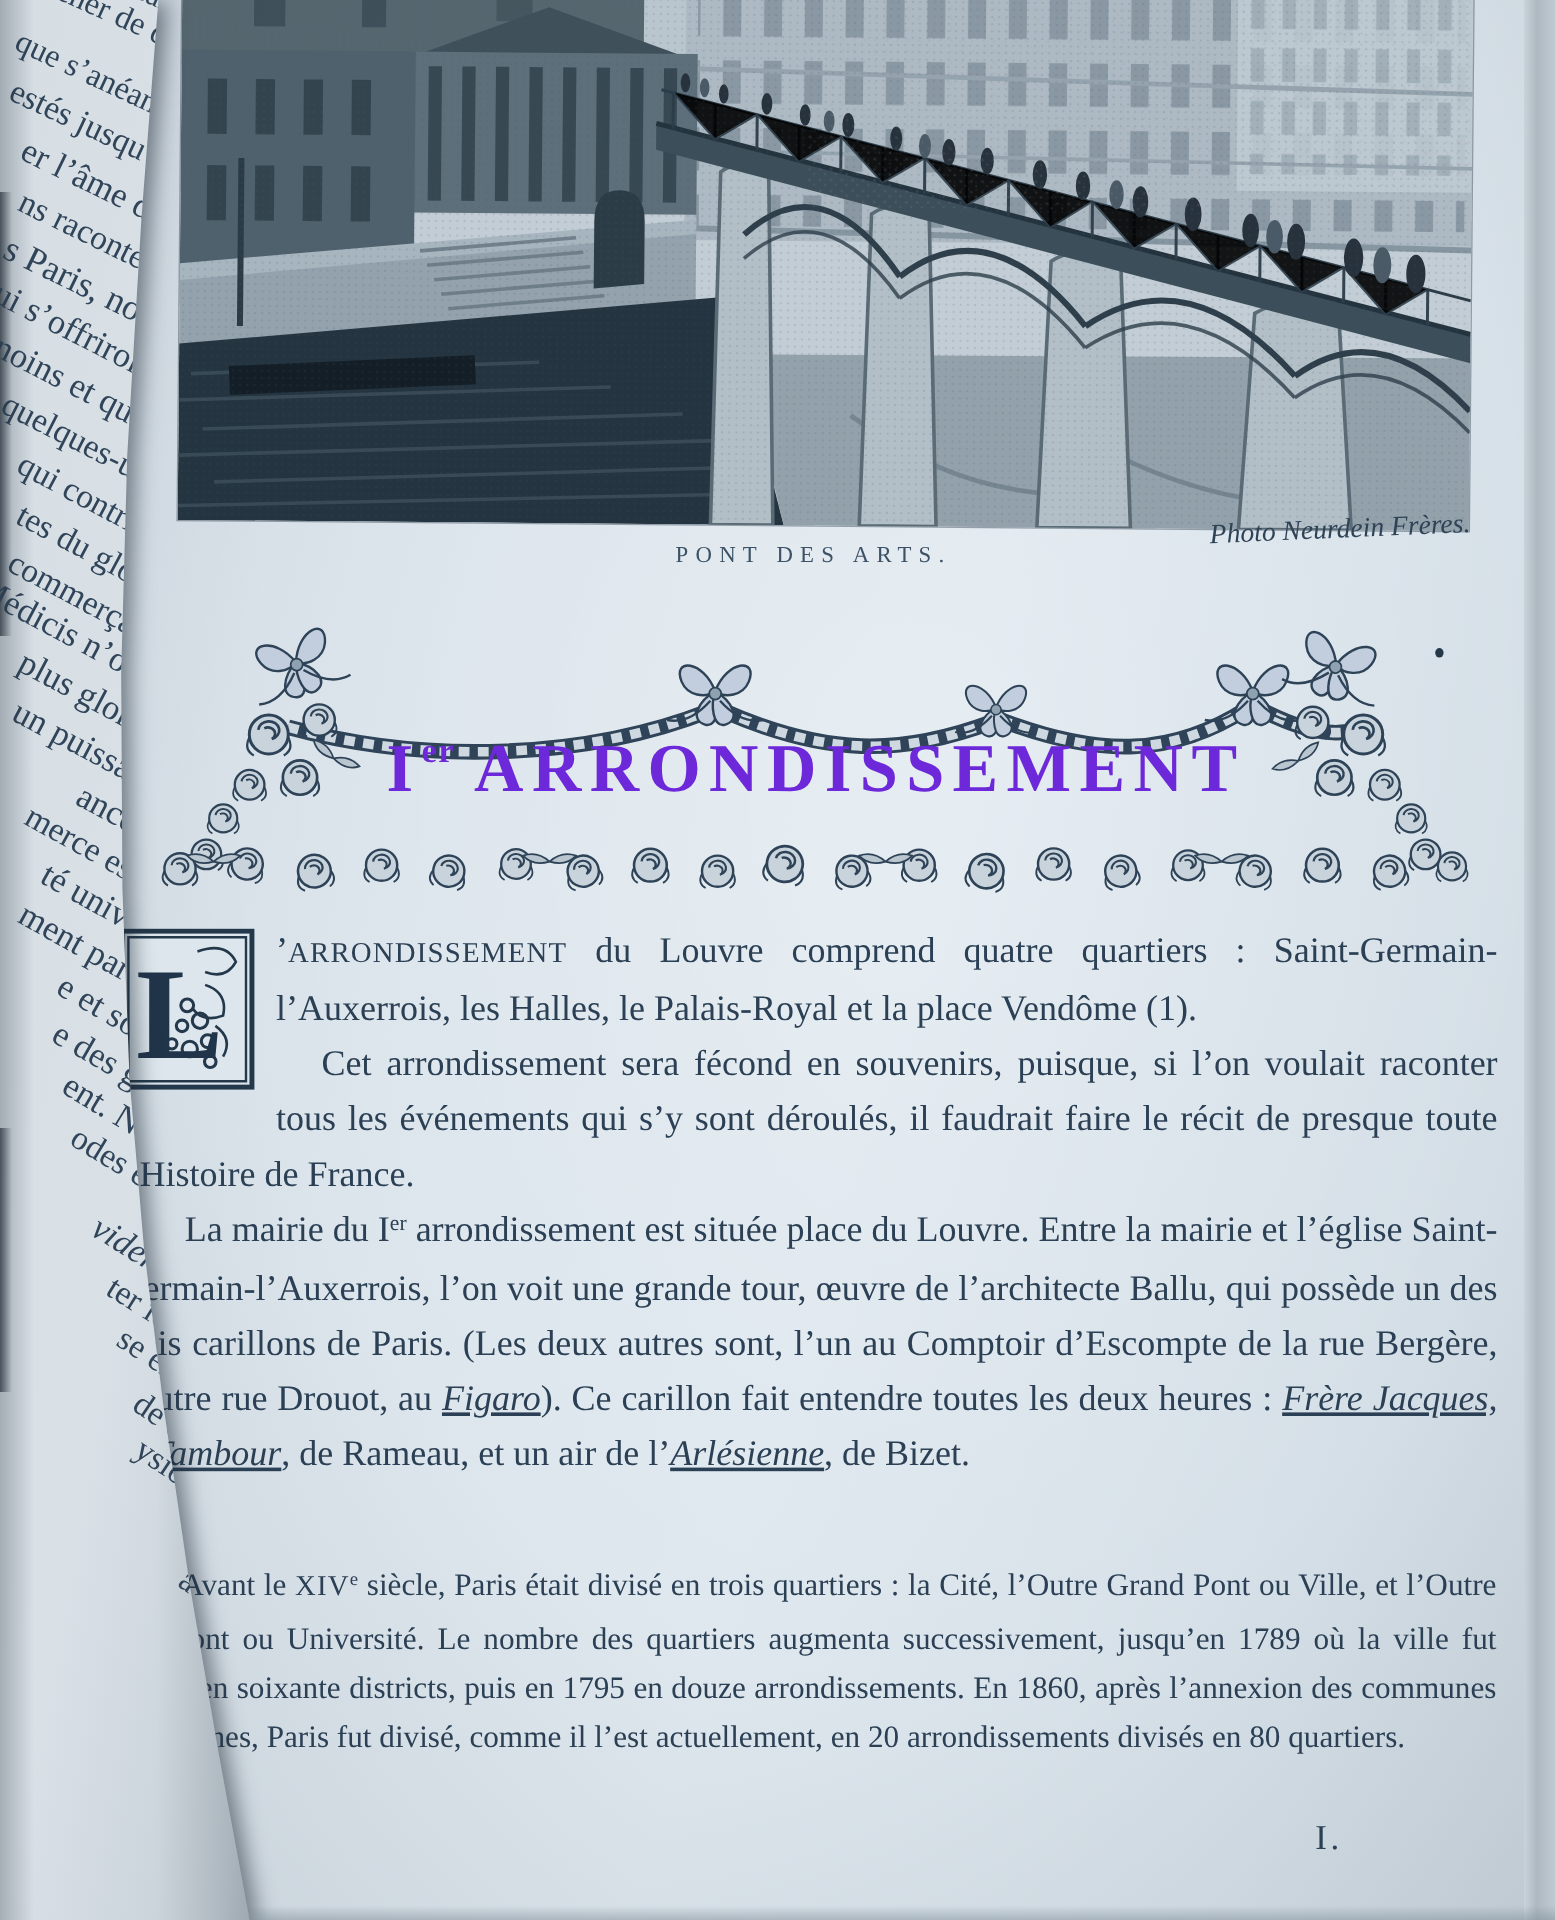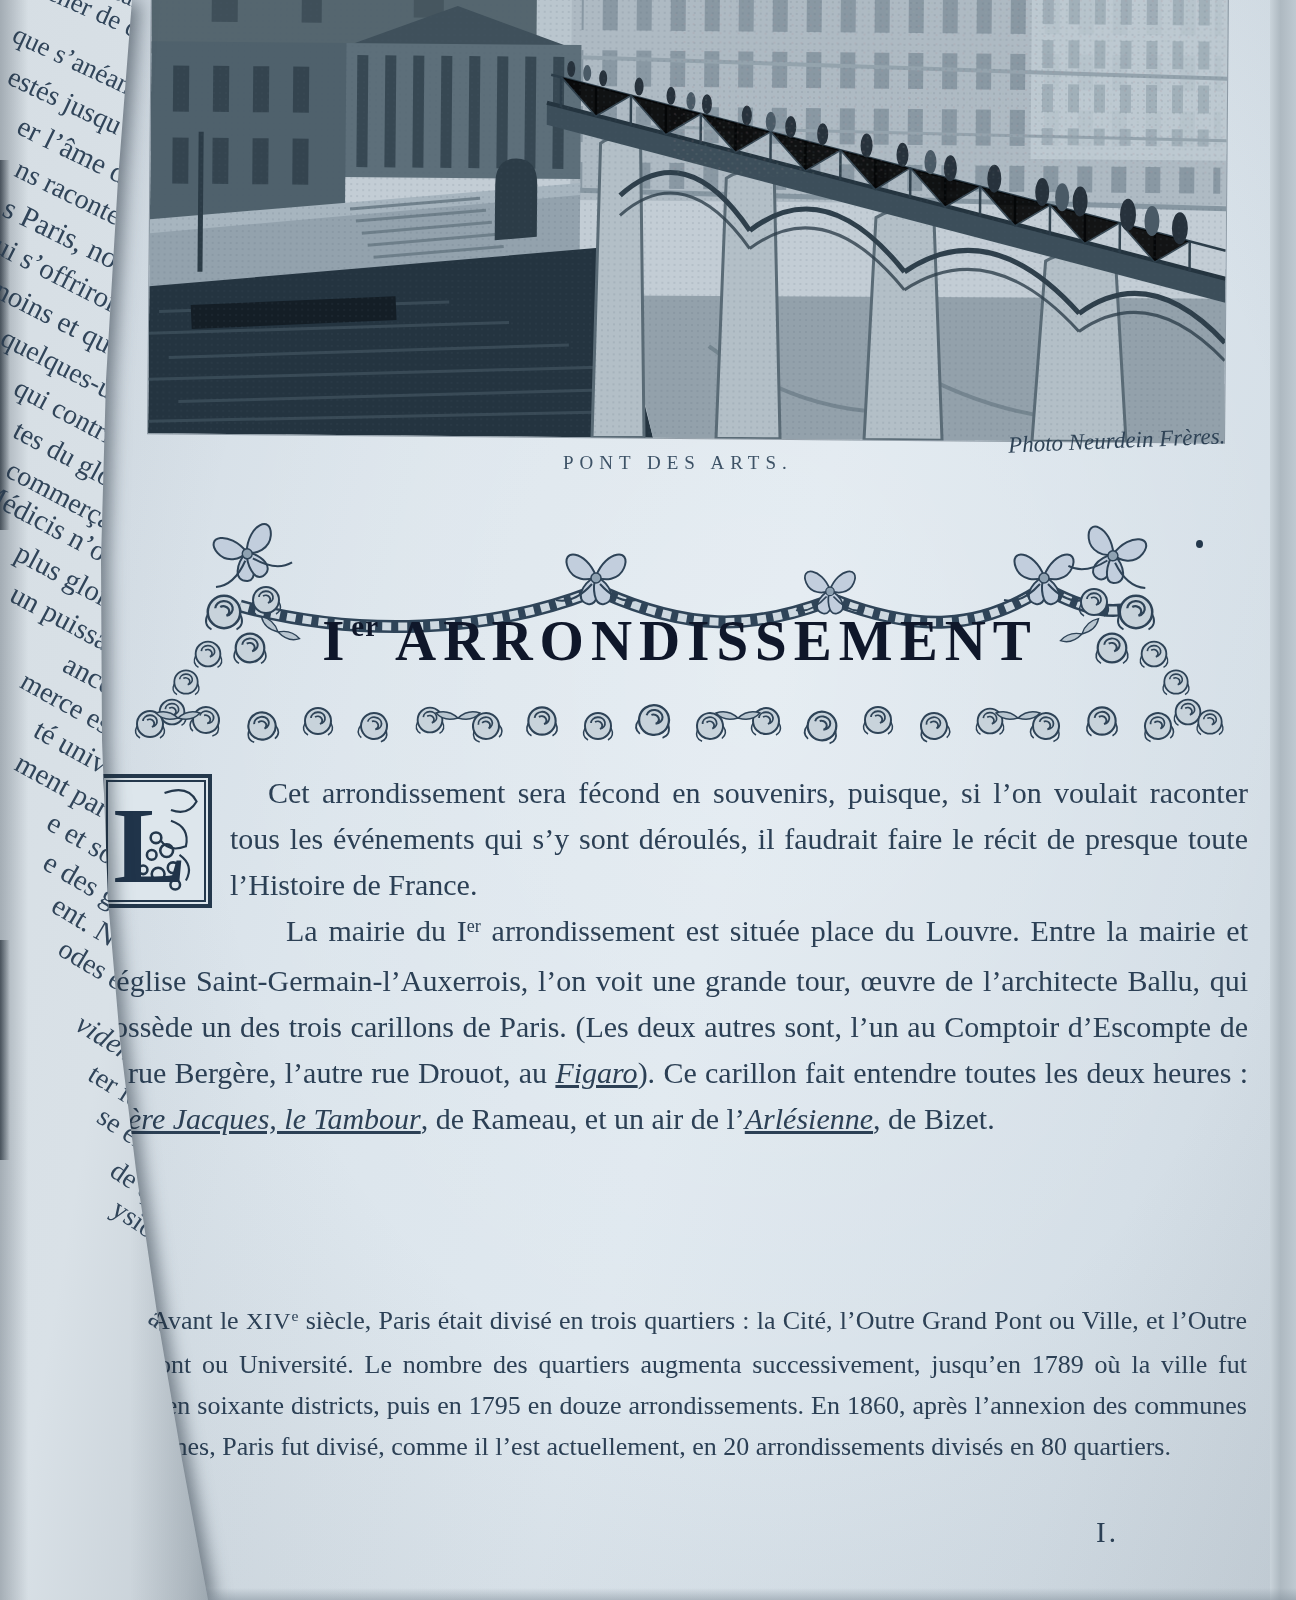--- a/index.html
+++ b/index.html
@@ -27,21 +27,21 @@
     color:#3d5266;white-space:nowrap;}
   .credit{position:absolute;left:1008px;top:428px;font-size:23px;font-style:italic;
     color:#2f4356;transform:rotate(-2.5deg);white-space:nowrap;}
 
   
   .ornament{position:absolute;left:128px;top:512px;width:1104px;height:238px;}
   .ornament svg{display:block;width:100%;height:100%;}
   .ink-dot{position:absolute;left:1196px;top:540px;width:7px;height:8px;border-radius:50%;
     background:#24384c;}
   .heading{position:absolute;left:240px;top:608px;width:880px;text-align:center;
-    color:#0f172a;font-weight:bold;font-size:57px;letter-spacing:7px;white-space:nowrap;}
+    color:#6d28d9;font-weight:bold;font-size:57px;letter-spacing:7px;white-space:nowrap;}
   .heading .ord{display:inline-block;font-size:29px;letter-spacing:1px;
     transform:translateY(-24px);margin-right:16px;}
 
   
   .bodytext{position:absolute;left:98px;top:770px;width:1150px;font-size:30px;
     line-height:46px;color:#2c4055;text-align:justify;}
   .bodytext p{margin:0;}
   .bodytext p.ind{text-indent:38px;}
   .bodytext p.ind2{text-indent:56px;}
   .seg-sc{font-size:24px;letter-spacing:1px;}
@@ -353,20 +353,21 @@
             <circle cx="58" cy="68" r="6"></circle>
           <circle cx="44" cy="72" r="4.5"></circle>
             <circle cx="64" cy="84" r="5"></circle>
           <circle cx="50" cy="90" r="6"></circle>
             <circle cx="66" cy="100" r="4.5"></circle>
           <circle cx="36" cy="86" r="4"></circle>
         </g>
         <text x="8" y="97" font-family="Liberation Serif, DejaVu Serif, serif" font-size="102" font-weight="bold" fill="#20344a">L</text>
       </svg>
     </div>
+    <p><span>’</span><span class="seg-sc">ARRONDISSEMENT</span><span> du Louvre comprend quatre quartiers : Saint-Germain-l’Auxerrois, les Halles, le Palais-Royal et la place Vendôme (1).</span></p>
     <p class="ind"><span>Cet arrondissement sera fécond en souvenirs, puisque, si l’on voulait raconter tous les événements qui s’y sont déroulés, il faudrait faire le récit de presque toute l’Histoire de France.</span></p>
     <p class="ind2"><span>La mairie du I</span><span class="seg-sup">er</span><span> arrondissement est située place du Louvre. Entre la mairie et l’église Saint-Germain-l’Auxerrois, l’on voit une grande tour, œuvre de l’architecte Ballu, qui possède un des trois carillons de Paris. (Les deux autres sont, l’un au Comptoir d’Escompte de la rue Bergère, l’autre rue Drouot, au </span><span class="seg-i">Figaro</span><span>). Ce carillon fait entendre toutes les deux heures : </span><span class="seg-i">Frère Jacques, le Tambour</span><span>, de Rameau, et un air de l’</span><span class="seg-i">Arlésienne</span><span>, de Bizet.</span></p>
   </div>
 
   <div class="footnote">
     <p><span>(1) Avant le </span><span class="seg-sc">XIV</span><span class="seg-sup">e</span><span> siècle, Paris était divisé en trois quartiers : la Cité, l’Outre Grand Pont ou Ville, et l’Outre Petit Pont ou Université. Le nombre des quartiers augmenta successivement, jusqu’en 1789 où la ville fut divisée en soixante districts, puis en 1795 en douze arrondissements. En 1860, après l’annexion des communes suburbaines, Paris fut divisé, comme il l’est actuellement, en 20 arrondissements divisés en 80 quartiers.</span></p>
   </div>
 
   <div class="signature">I.</div>
 

